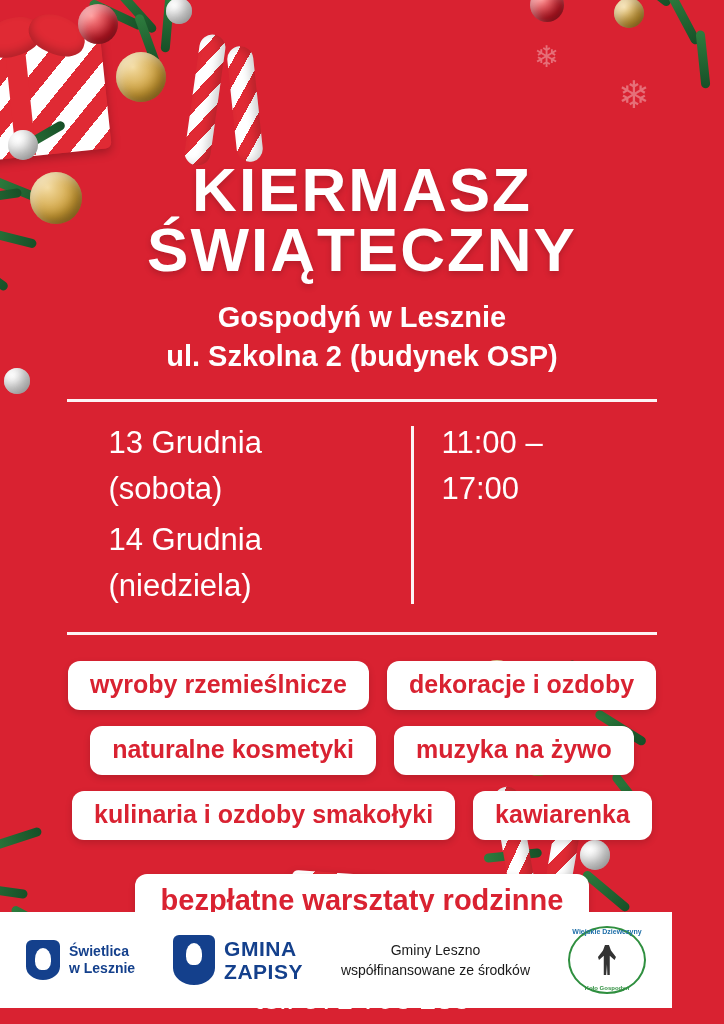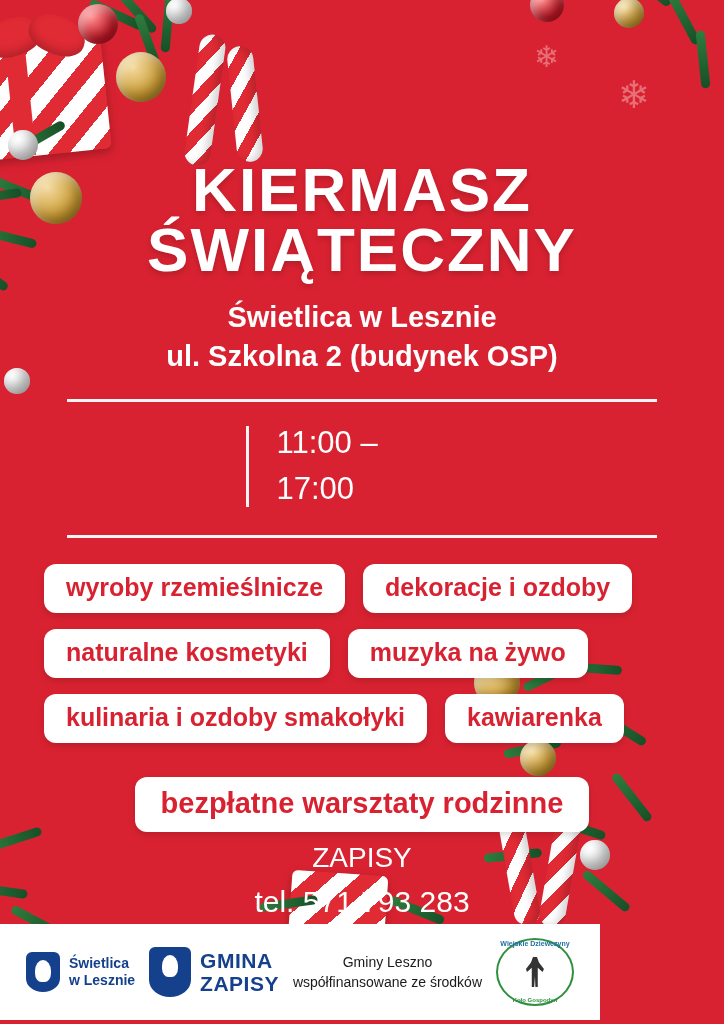--- a/index.html
+++ b/index.html
@@ -124,21 +124,21 @@
     margin-top: 26px;
     display: flex;
     flex-wrap: wrap;
     justify-content: center;
     gap: 16px 16px;
     padding: 0 44px;
   }
   .tag-row {
     width: 100%;
     display: flex;
-    justify-content: flex-start;
+    justify-content: center;
     gap: 18px;
   }
   .tag {
     background: #ffffff;
     color: #d92231;
     font-weight: bold;
     font-size: 25px;
     padding: 9px 22px 11px;
     border-radius: 12px;
     white-space: nowrap;
@@ -161,22 +161,22 @@
     margin-top: 8px;
     font-size: 28px;
     color: #ffffff;
     line-height: 1.25;
   }
   .phone { font-size: 30px; }
 
   
   .footer {
     position: absolute;
-    left: 0; bottom: 4px;
-    width: 600px; height: 96px;
+    left: 0; bottom: 16px;
+    width: 672px; height: 96px;
     background: #ffffff;
     z-index: 8;
     display: flex;
     align-items: center;
     justify-content: space-between;
     padding: 0 26px;
   }
   .logo-block { display: flex; align-items: center; gap: 9px; }
   .crest {
     width: 42px; height: 50px;
@@ -304,27 +304,31 @@
   <span class="snowflake" style="left:618px; top:76px; font-size:38px;">❄</span>
 
   <div class="content">
 
     <div class="title">
       <div>KIERMASZ</div>
       <div>ŚWIĄTECZNY</div>
     </div>
 
     <div class="subtitle">
-      <div>Świetlica w Lesznie</div>
+      <div>Gospodyń w Lesznie</div>
       <div>ul. Szkolna 2 (budynek OSP)</div>
     </div>
 
     <div class="rule"></div>
 
     <div class="schedule">
+      <div class="sched-col sched-dates">
+        <div>13 Grudnia (sobota)</div>
+        <div>14 Grudnia (niedziela)</div>
+      </div>
       <div class="sched-divider"></div>
       <div class="sched-col sched-times">
         <div>11:00 – 17:00</div>
       </div>
     </div>
 
     <div class="rule rule2"></div>
 
     <div class="tags">
       <div class="tag-row">

